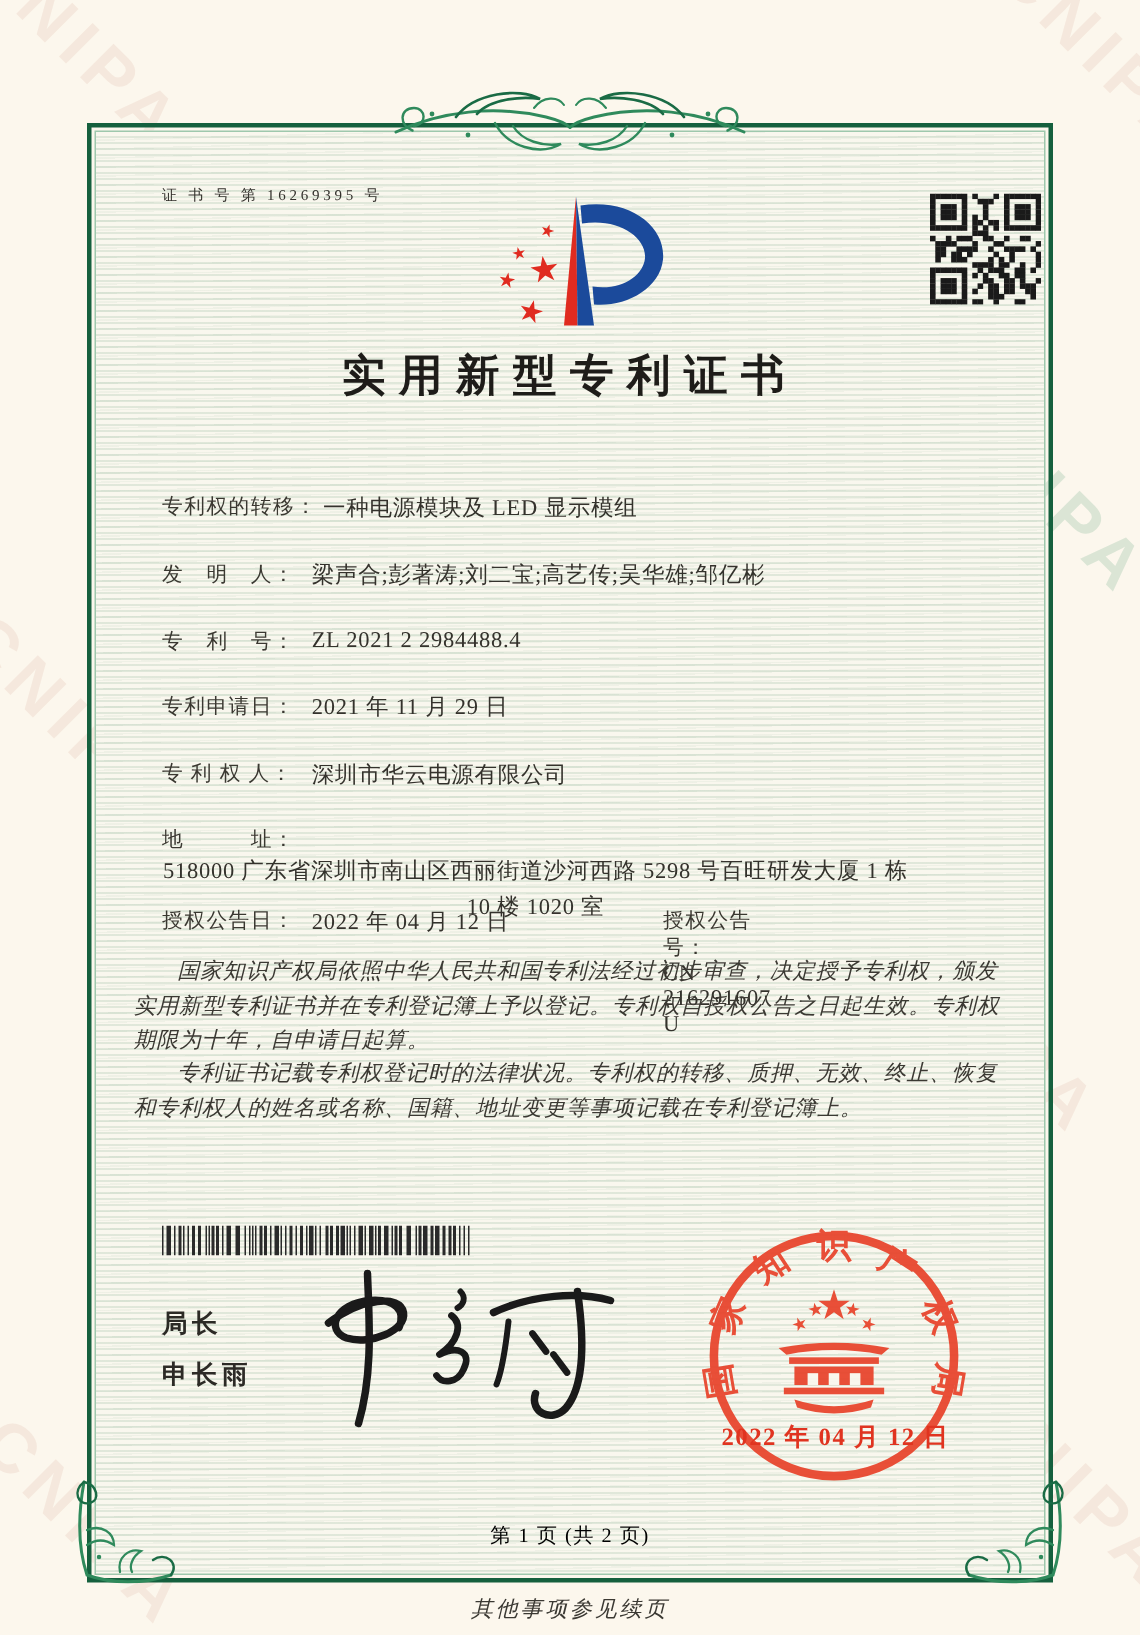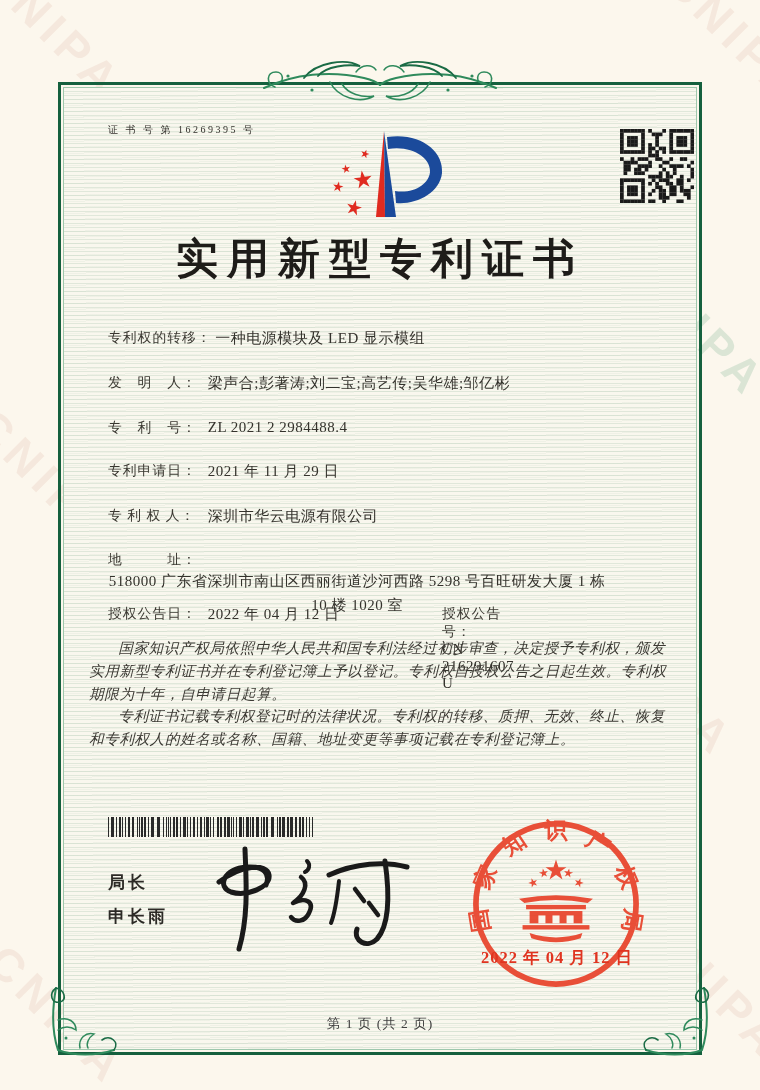--- a/index.html
+++ b/index.html
@@ -38,21 +38,21 @@
   .orn{position:absolute;z-index:4;pointer-events:none;}
   .orn-top{left:258px;top:50px;}
   .orn-bl{left:44px;top:980px;}
   .orn-br{left:636px;top:980px;transform:scale(-1,1);}
   
   .cert-no{position:absolute;left:47px;top:38px;font-size:10px;letter-spacing:2.5px;color:#33312c;}
   .logo{position:absolute;left:247px;top:44px;}
   .qr{position:absolute;left:559px;top:44px;width:74px;height:74px;}
   .title{
     position:absolute;left:0;top:146px;width:100%;text-align:center;
-    font-size:42px;font-weight:700;letter-spacing:9px;color:#1e1c19;
+    font-size:29px;font-weight:700;letter-spacing:9px;color:#1e1c19;
   }
   
   .row{position:absolute;left:47px;font-size:15px;color:#34322c;}
   .row .lbl{display:inline-block;min-width:96px;font-size:13.8px;letter-spacing:1px;vertical-align:top;color:#3a3831;}
   .row .val{font-size:15px;letter-spacing:.5px;text-align:center;}
   .row .val.block{display:inline-block;width:498px;vertical-align:top;line-height:24px;}
   .lbl2{display:inline-block;font-size:13.8px;letter-spacing:1px;color:#3a3831;}
   .r1{top:244px;} .r2{top:289px;} .r3{top:334px;} .r4{top:377px;}
   .r5{top:422px;} .r6{top:466px;} .r7{top:520px;}
   .grant-no{position:absolute;left:334px;top:0;}
@@ -66,21 +66,21 @@
   
   .barcode{position:absolute;left:47px;top:732px;width:205px;height:20px;}
   .signer{position:absolute;left:47px;font:600 17px "Liberation Sans","DejaVu Sans",sans-serif;color:#2c2a26;letter-spacing:3px;}
   .signer.t{top:786px;} .signer.n{top:820px;text-align:right;}
   .sig{position:absolute;left:128px;top:752px;}
   .seal{position:absolute;left:407px;top:731px;opacity:.93;}
   .seal-date{
     position:absolute;left:408px;top:862px;width:176px;text-align:center;
     font-size:16.5px;font-weight:700;color:#e03420;letter-spacing:1px;z-index:5;
   }
-  .page-info{position:absolute;left:0;top:930px;width:100%;text-align:center;font-size:13.5px;letter-spacing:1px;color:#404040;}
+  .page-info{position:absolute;left:0;top:930px;width:100%;text-align:center;font-size:13.5px;letter-spacing:1px;color:#000000;}
   .footer-note{
     position:absolute;left:0;top:1063px;width:100%;text-align:center;z-index:2;
     font-size:14.5px;font-style:italic;letter-spacing:2px;color:#3b3933;
   }
 </style>
 </head>
 <body>
 
 <svg width="0" height="0" style="position:absolute">
   <defs>
@@ -517,13 +517,14 @@
     <g fill="none" stroke="#2f8a5c" stroke-width="2" stroke-linecap="round">
       <path d="M12,8 C8,30 8,52 14,70 C30,76 52,76 70,70"></path>
       <path d="M12,8 c-8,6 -4,16 4,14 c7,-2 5,-12 -4,-14" stroke-width="1.6" stroke="#1a6b45"></path>
       <path d="M70,70 c6,-8 -4,-16 -12,-10" stroke-width="1.6" stroke="#1a6b45"></path>
       <path d="M14,40 c10,-4 18,2 18,10 c-6,-4 -12,-4 -18,0" stroke-width="1.5"></path>
       <path d="M36,68 c-2,-10 6,-16 14,-14 c-6,4 -8,10 -6,14" stroke-width="1.5"></path>
       <circle cx="22" cy="58" r="1.5" fill="#2f8a5c" stroke="none"></circle>
     </g>
   </svg>
 
+  <div class="footer-note">其他事项参见续页</div>
 </div>
 
 </body></html>

